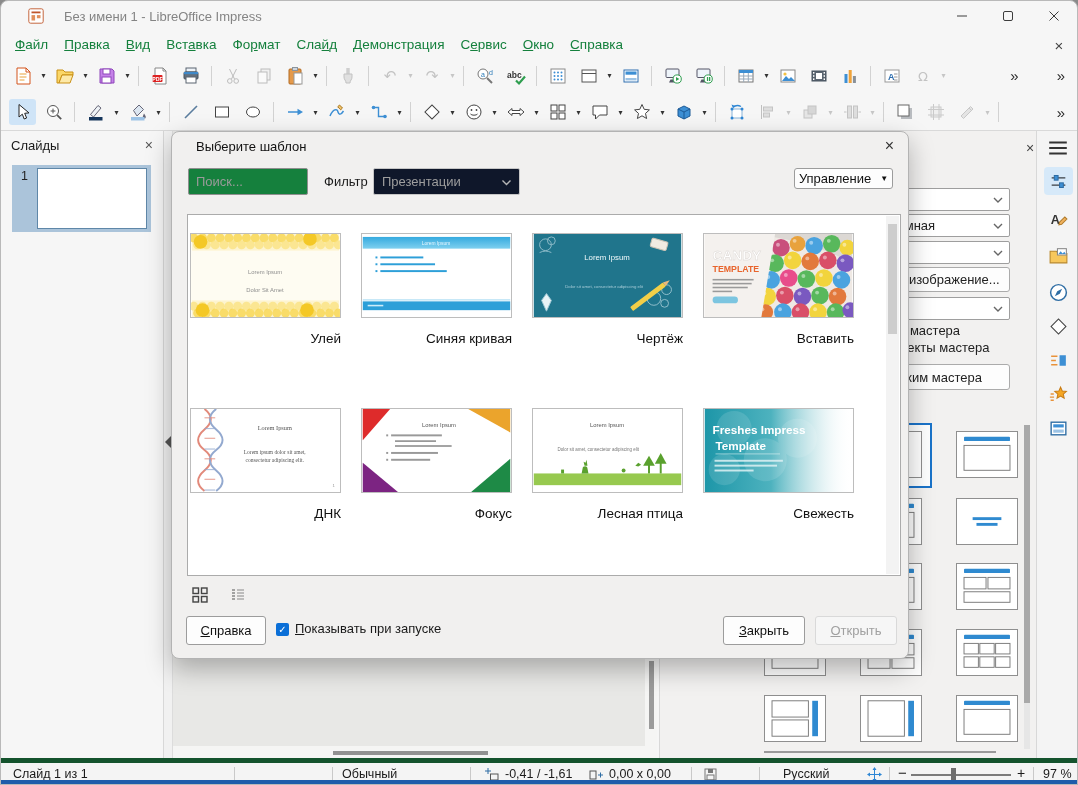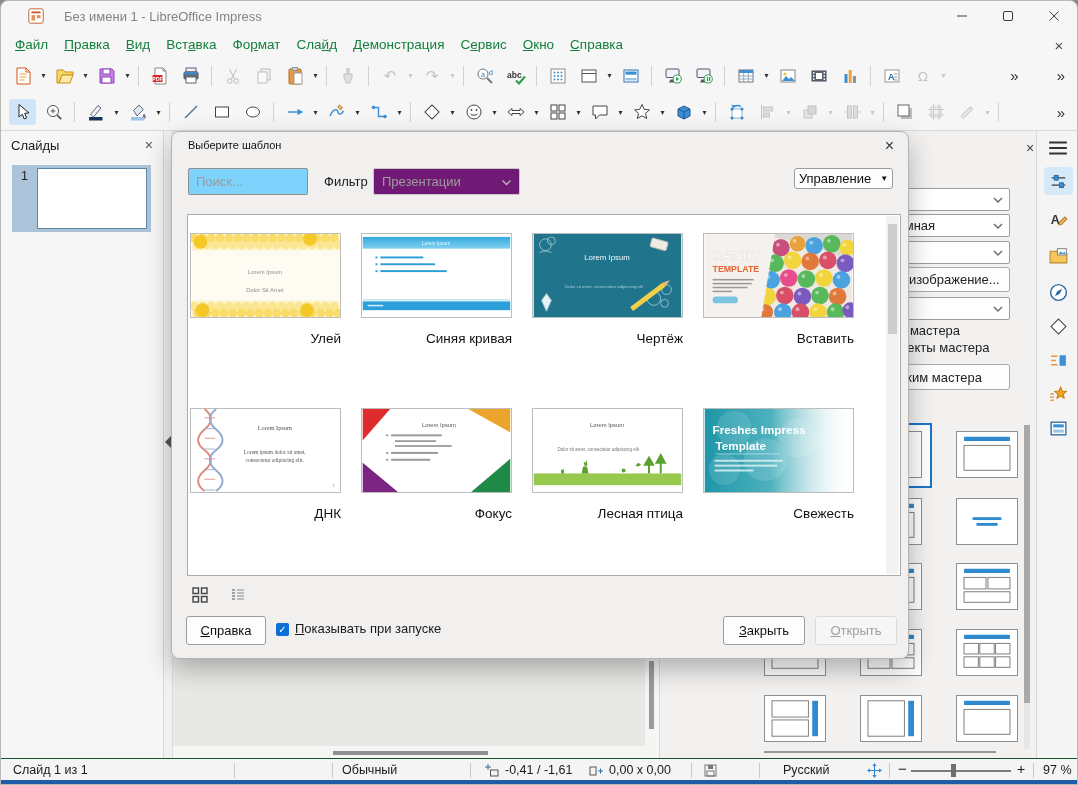--- a/index.html
+++ b/index.html
@@ -62,40 +62,40 @@
   .deck-sb{position:absolute;left:364px;top:294px;width:6px;height:324px;background:#e6e6e6;}
   .deck-sb-th{position:absolute;left:0;top:0;width:6px;height:278px;background:#a9a9a9;}
   .deck-hline{position:absolute;left:104px;top:620px;width:232px;height:2px;background:#9a9a9a;}
   
   .iconstrip{position:absolute;left:1035px;top:130px;width:43px;height:627px;background:#f4f4f4;border-left:1px solid #d8d8d8;}
   .strip-menu{position:absolute;left:10px;top:8px;width:22px;height:18px;color:#333;}
   .sicon{position:absolute;left:7px;width:29px;height:28px;border-radius:4px;display:flex;align-items:center;justify-content:center;}
   .sicon svg{width:21px;height:21px;}
   .sicon.active{background:#d6e9f9;}
   
-  .statusbar{position:absolute;left:0;top:757px;width:100%;height:24px;background:#f4f4f4;border-top:1px solid #14532d;font-size:12.5px;color:#1a1a1a;}
+  .statusbar{position:absolute;left:0;top:757px;width:100%;height:24px;background:#f4f4f4;border-top:5px solid #14532d;font-size:12.5px;color:#1a1a1a;}
   .sb{position:absolute;top:4px;white-space:nowrap;}
   .sbdiv{position:absolute;top:4px;width:1px;height:15px;background:#c9c9c9;}
   .sbicon{position:absolute;top:4px;width:15px;height:15px;}
   .zoomtrack{position:absolute;left:910px;top:11px;width:100px;height:2px;background:#7b7b7b;}
   .zoomthumb{position:absolute;left:950px;top:5px;width:5px;height:13px;background:#6e6e6e;}
   .bottomline{position:absolute;left:0;bottom:0;width:100%;height:4px;background:#1e5caa;}
   
   .dialog{position:absolute;left:170px;top:130px;width:738px;height:528px;background:#f1f0ef;border:1px solid #b3b3b3;border-radius:8px;
     box-shadow:0 10px 26px rgba(0,0,0,.28);z-index:50;}
-  .dlg-title{position:absolute;left:16px;top:7px;font-size:11px;color:#111;}
+  .dlg-title{position:absolute;left:24px;top:7px;font-size:13px;color:#111;}
   .dlg-close{position:absolute;right:14px;top:5px;font-size:16px;color:#333;}
-  .dlg-search{position:absolute;left:16px;top:36px;width:120px;height:27px;border:1px solid #8f8f8f;border-radius:2px;background:#7dd3fc;
+  .dlg-search{position:absolute;left:16px;top:36px;width:120px;height:27px;border:1px solid #8f8f8f;border-radius:2px;background:#15803d;
     font-family:"Liberation Sans",sans-serif;font-size:13px;padding:0 7px;color:#222;}
   .dlg-search::placeholder{color:#9a9a9a;}
   .dlg-label{position:absolute;left:152px;top:36px;height:27px;line-height:27px;font-size:13px;}
   .dcombo{position:absolute;top:36px;height:27px;background:#fff;border:1px solid #8f8f8f;border-radius:2px;}
   .dcombo .cv{position:absolute;left:8px;top:5px;font-size:13px;white-space:nowrap;}
   .dcombo .carr{position:absolute;right:5px;top:6px;width:15px;height:15px;color:#555;}
-  .dcombo.dis{border-color:#c6c6c6;background:#701a75;}
+  .dcombo.dis{border-color:#c6c6c6;background:#0f172a;}
   .dcombo.dis .cv{color:#9e9e9e;}
   .dcombo.dis .carr{color:#b5b5b5;}
   .dbtn{position:absolute;background:#fdfdfd;border:1px solid #9c9c9c;border-radius:3px;display:flex;align-items:center;justify-content:center;font-size:13px;color:#111;}
   .dbtn.dis{background:#f6f6f6;border-color:#d9d9d9;color:#a0a0a0;}
   .tpl-list{position:absolute;left:15px;top:82px;width:714px;height:362px;background:#fff;border:1px solid #ababab;}
   .tpl-sb{position:absolute;right:1px;top:1px;width:13px;height:358px;background:#f3f3f3;}
   .tpl-sb-th{position:absolute;left:2px;top:8px;width:9px;height:110px;background:#cdcdcd;}
   .tcell{position:absolute;width:151px;}
   .tthumb{width:151px;height:85px;border:1px solid #bdbdbd;overflow:hidden;background:#fff;}
   .tthumb svg{width:149px;height:83px;}

